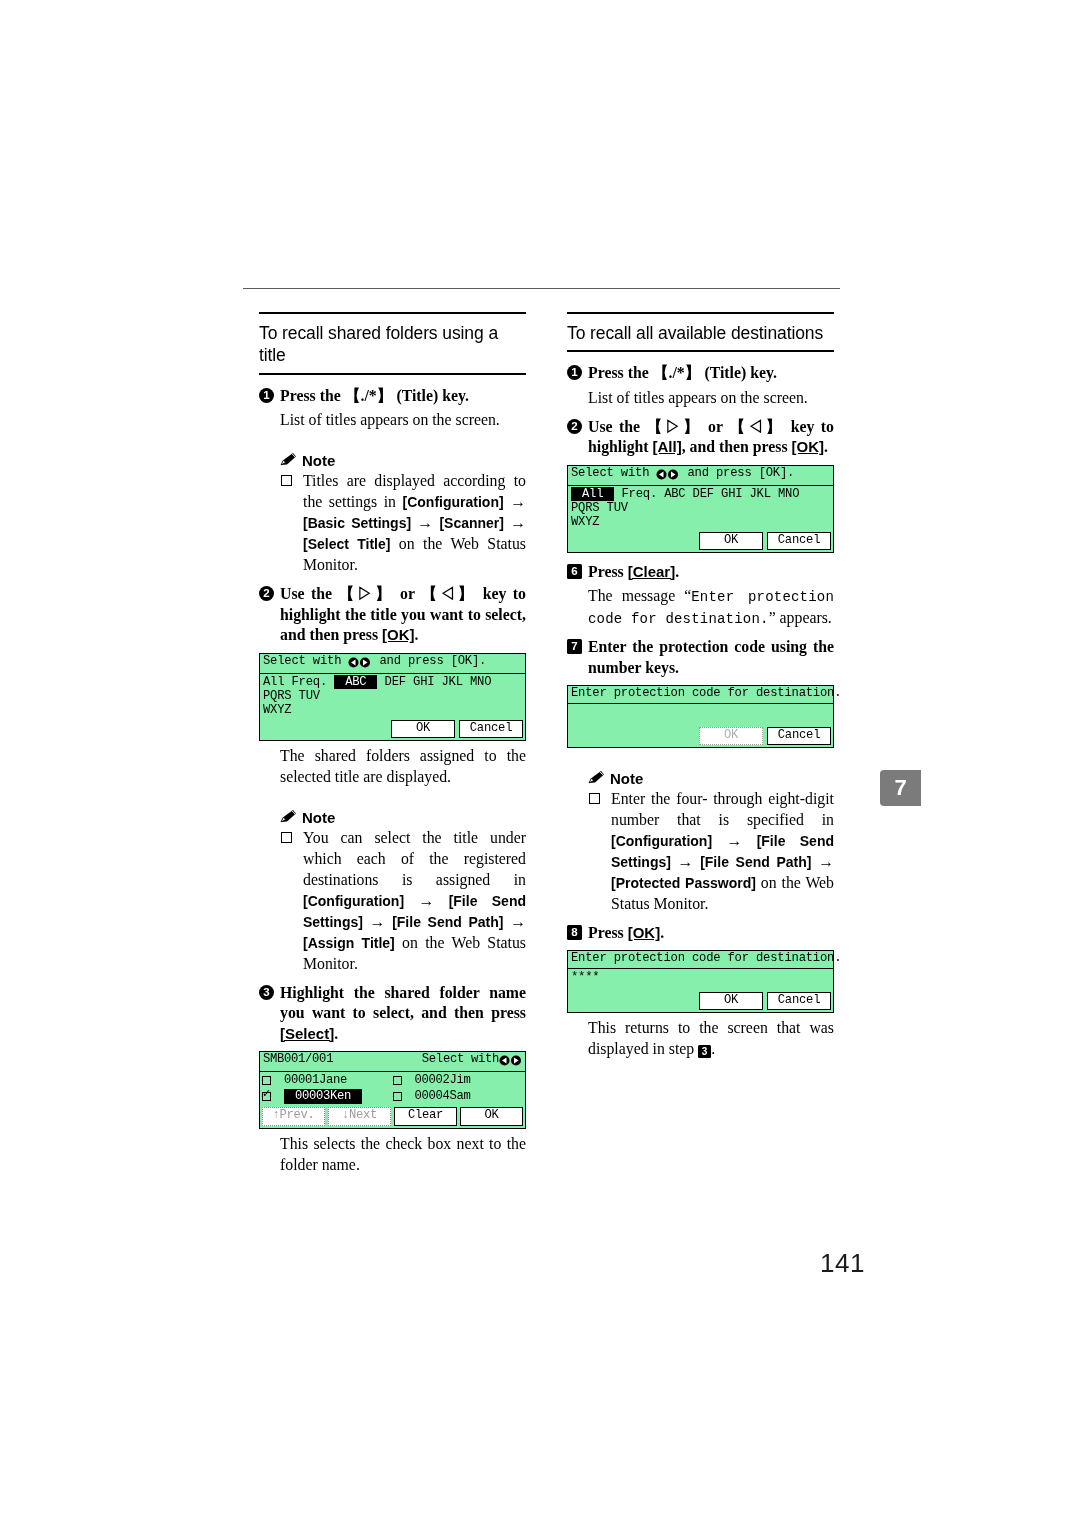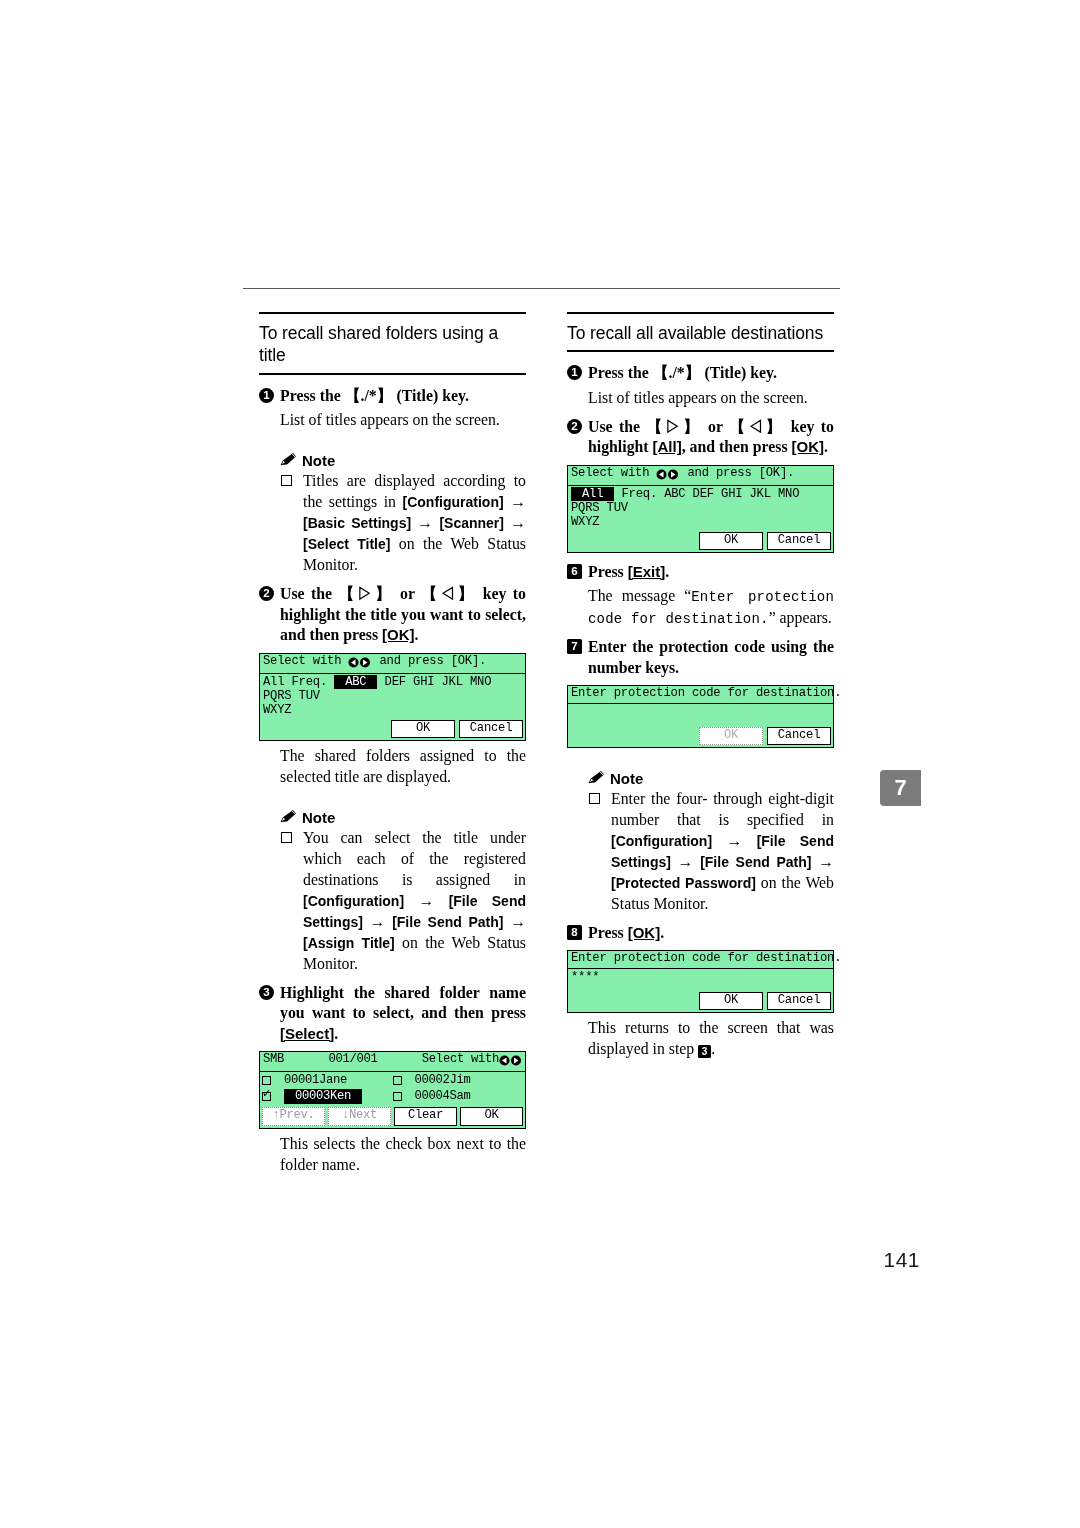--- a/index.html
+++ b/index.html
@@ -243,21 +243,21 @@
   .smb-head {
     display: flex;
     border-bottom: 1.3px solid #000;
     padding: 1px 2px 2px 3px;
     font-size: 12.2px;
     line-height: 1.12;
     letter-spacing: -0.3px;
     align-items: baseline;
   }
   .smb-head .h1 { flex: 0 0 auto; }
-  .smb-head .h2 { flex: 1 1 auto; text-align: center; }
+  .smb-head .h2 { flex: 1 1 auto; text-align: left; }
   .smb-head .h3 { flex: 0 0 auto; }
 
   .smb-rows { padding: 1px 2px 1px 2px; }
   .smb-row {
     display: flex;
     font-size: 12.2px;
     line-height: 1.25;
     letter-spacing: -0.3px;
     margin-bottom: 1px;
   }
@@ -318,23 +318,23 @@
     font-weight: bold;
     font-size: 22px;
     line-height: 36px;
     text-align: center;
   }
   .folio {
     position: absolute;
     left: 820px;
     top: 1248px;
     width: 100px;
-    text-align: right;
-    font-family: "Liberation Sans", sans-serif;
-    font-size: 21px;
+    text-align: left;
+    font-family: "Liberation Sans", sans-serif;
+    font-size: 26px;
     color: #1a1a1a;
     letter-spacing: 0.5px;
   }
 </style>
 </head>
 <body>
 
 <div class="page">
 
   <div class="runhead-rule"></div>
@@ -487,21 +487,21 @@
         <span>WXYZ</span>
       </div>
       <div class="lcd-btnrow">
         <div class="lcd-btn">OK</div>
         <div class="lcd-btn">Cancel</div>
       </div>
     </div>
 
     <div class="step">
       <span class="bullet-square">6</span>
-      <span>Press </span><span class="sans-b">[Exit]</span><span>.</span>
+      <span>Press </span><span class="sans-b">[Clear]</span><span>.</span>
     </div>
     <div class="para">
       <span>The message “</span><span class="mono">Enter protection code for destination.</span><span>” appears.</span>
     </div>
 
     <div class="step">
       <span class="bullet-square">7</span>
       <span>Enter the protection code using the number keys.</span>
     </div>
 

